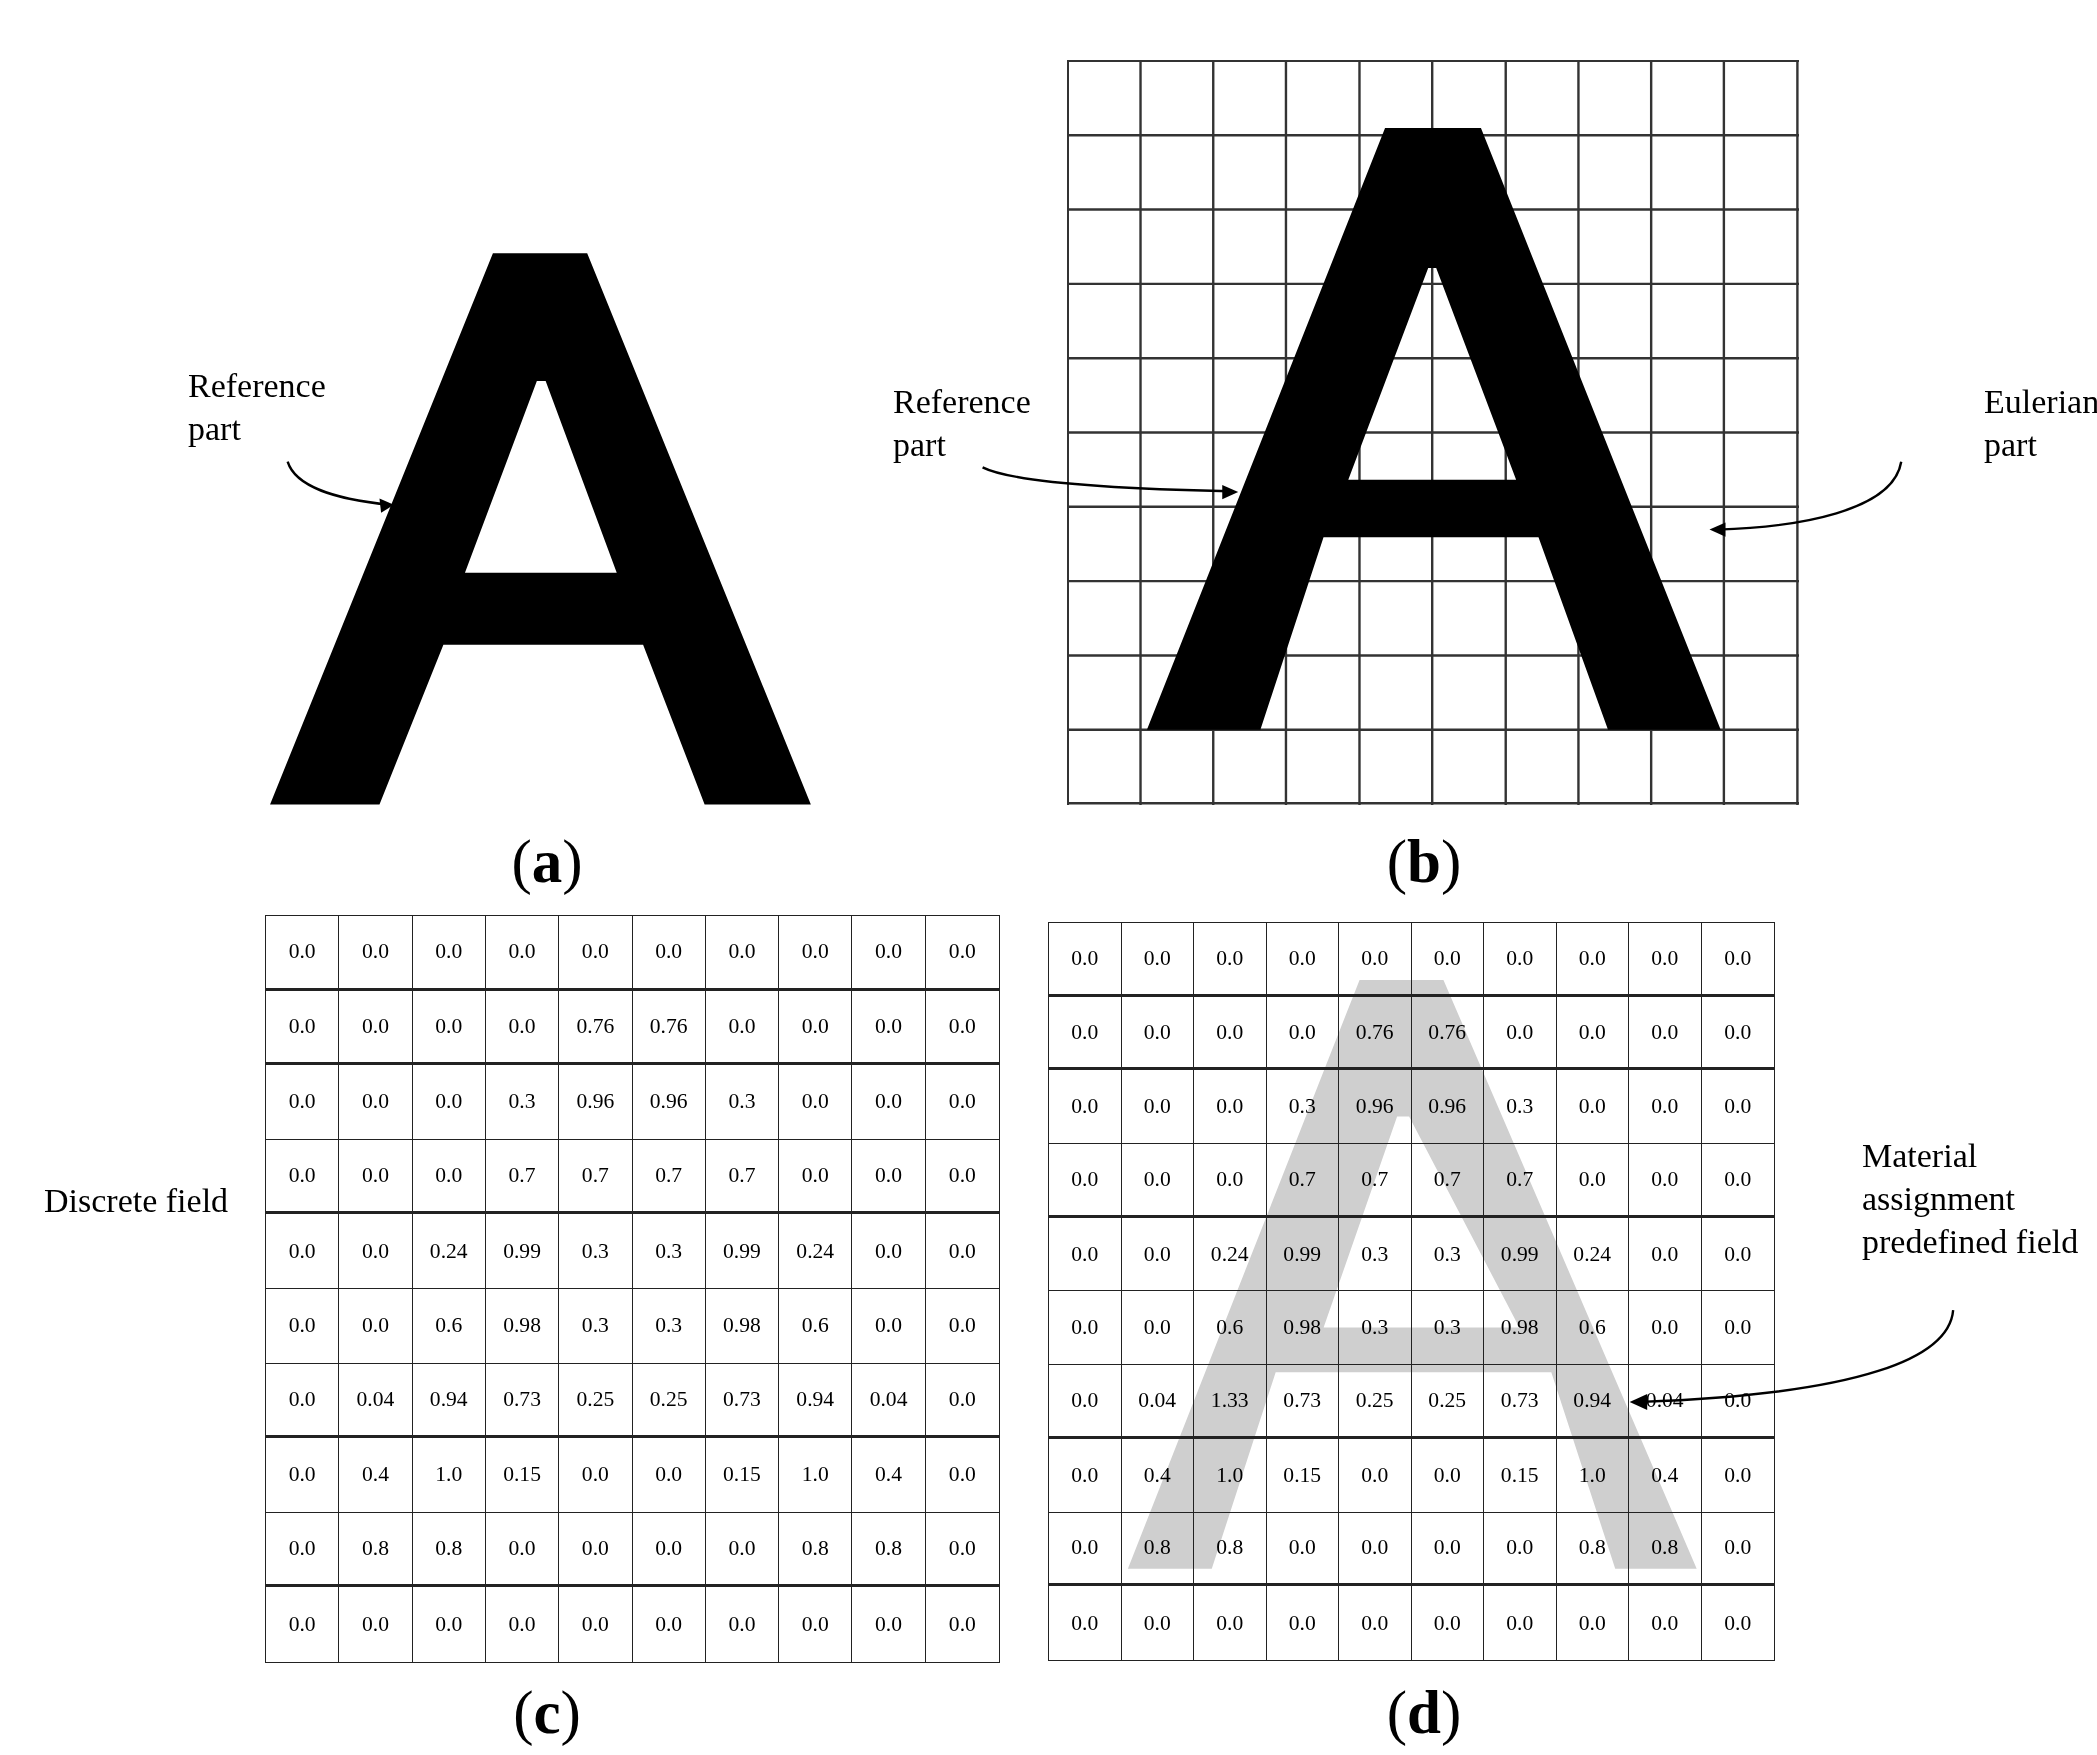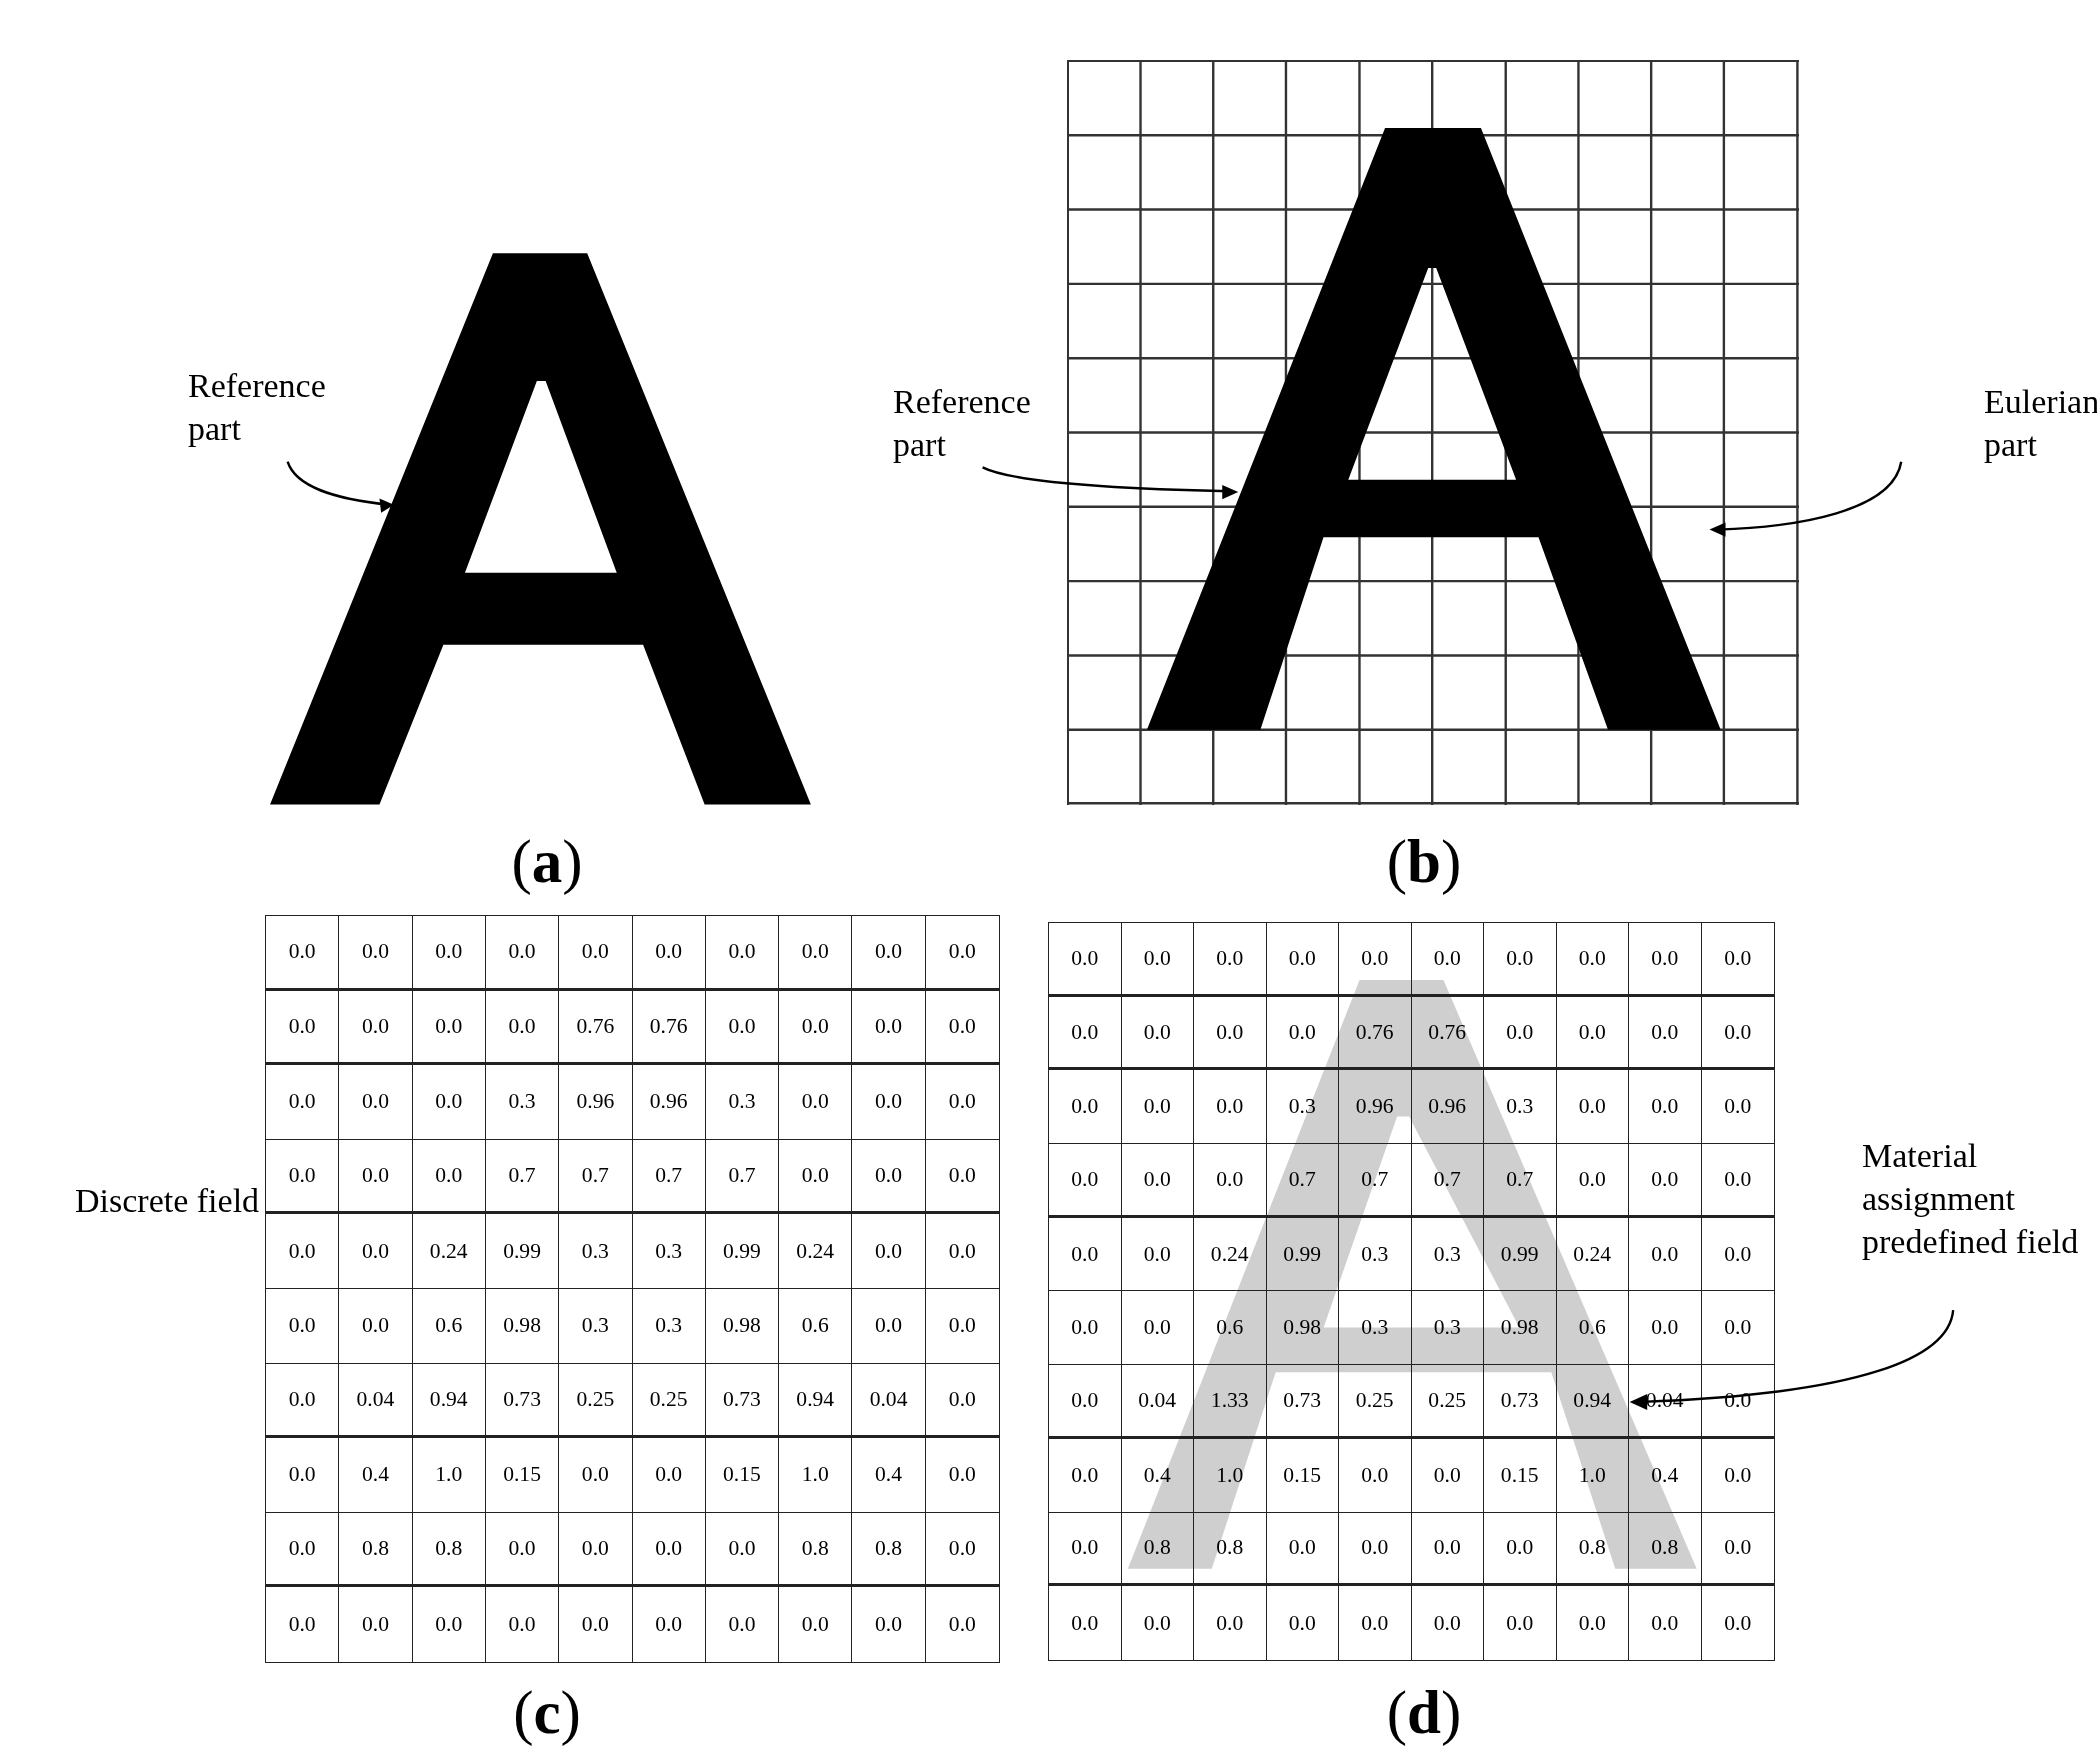--- a/index.html
+++ b/index.html
@@ -75,21 +75,21 @@
 <div class="abs label" style="left:893px;top:380px;">
   <div>Reference</div>
   <div>part</div>
 </div>
 <div class="abs label" style="left:1936px;top:380px;margin-left:48px;">
   <div>Eulerian</div>
   <div>part</div>
 </div>
 <div class="caption" style="left:1344px;top:827px;">(<b>b</b>)</div>
 
-<div class="abs label" style="left:44px;top:1179px;margin-left:31px;">Discrete field</div>
+<div class="abs label" style="left:44px;top:1179px;">Discrete field</div>
 <div class="grid" id="grid-c" style="left:265px;top:905px;width:735px;height:748px;">
     <div class="cell thick">0.0</div>
     <div class="cell thick">0.0</div>
     <div class="cell thick">0.0</div>
     <div class="cell thick">0.0</div>
     <div class="cell thick">0.0</div>
     <div class="cell thick">0.0</div>
     <div class="cell thick">0.0</div>
     <div class="cell thick">0.0</div>
     <div class="cell thick">0.0</div>

